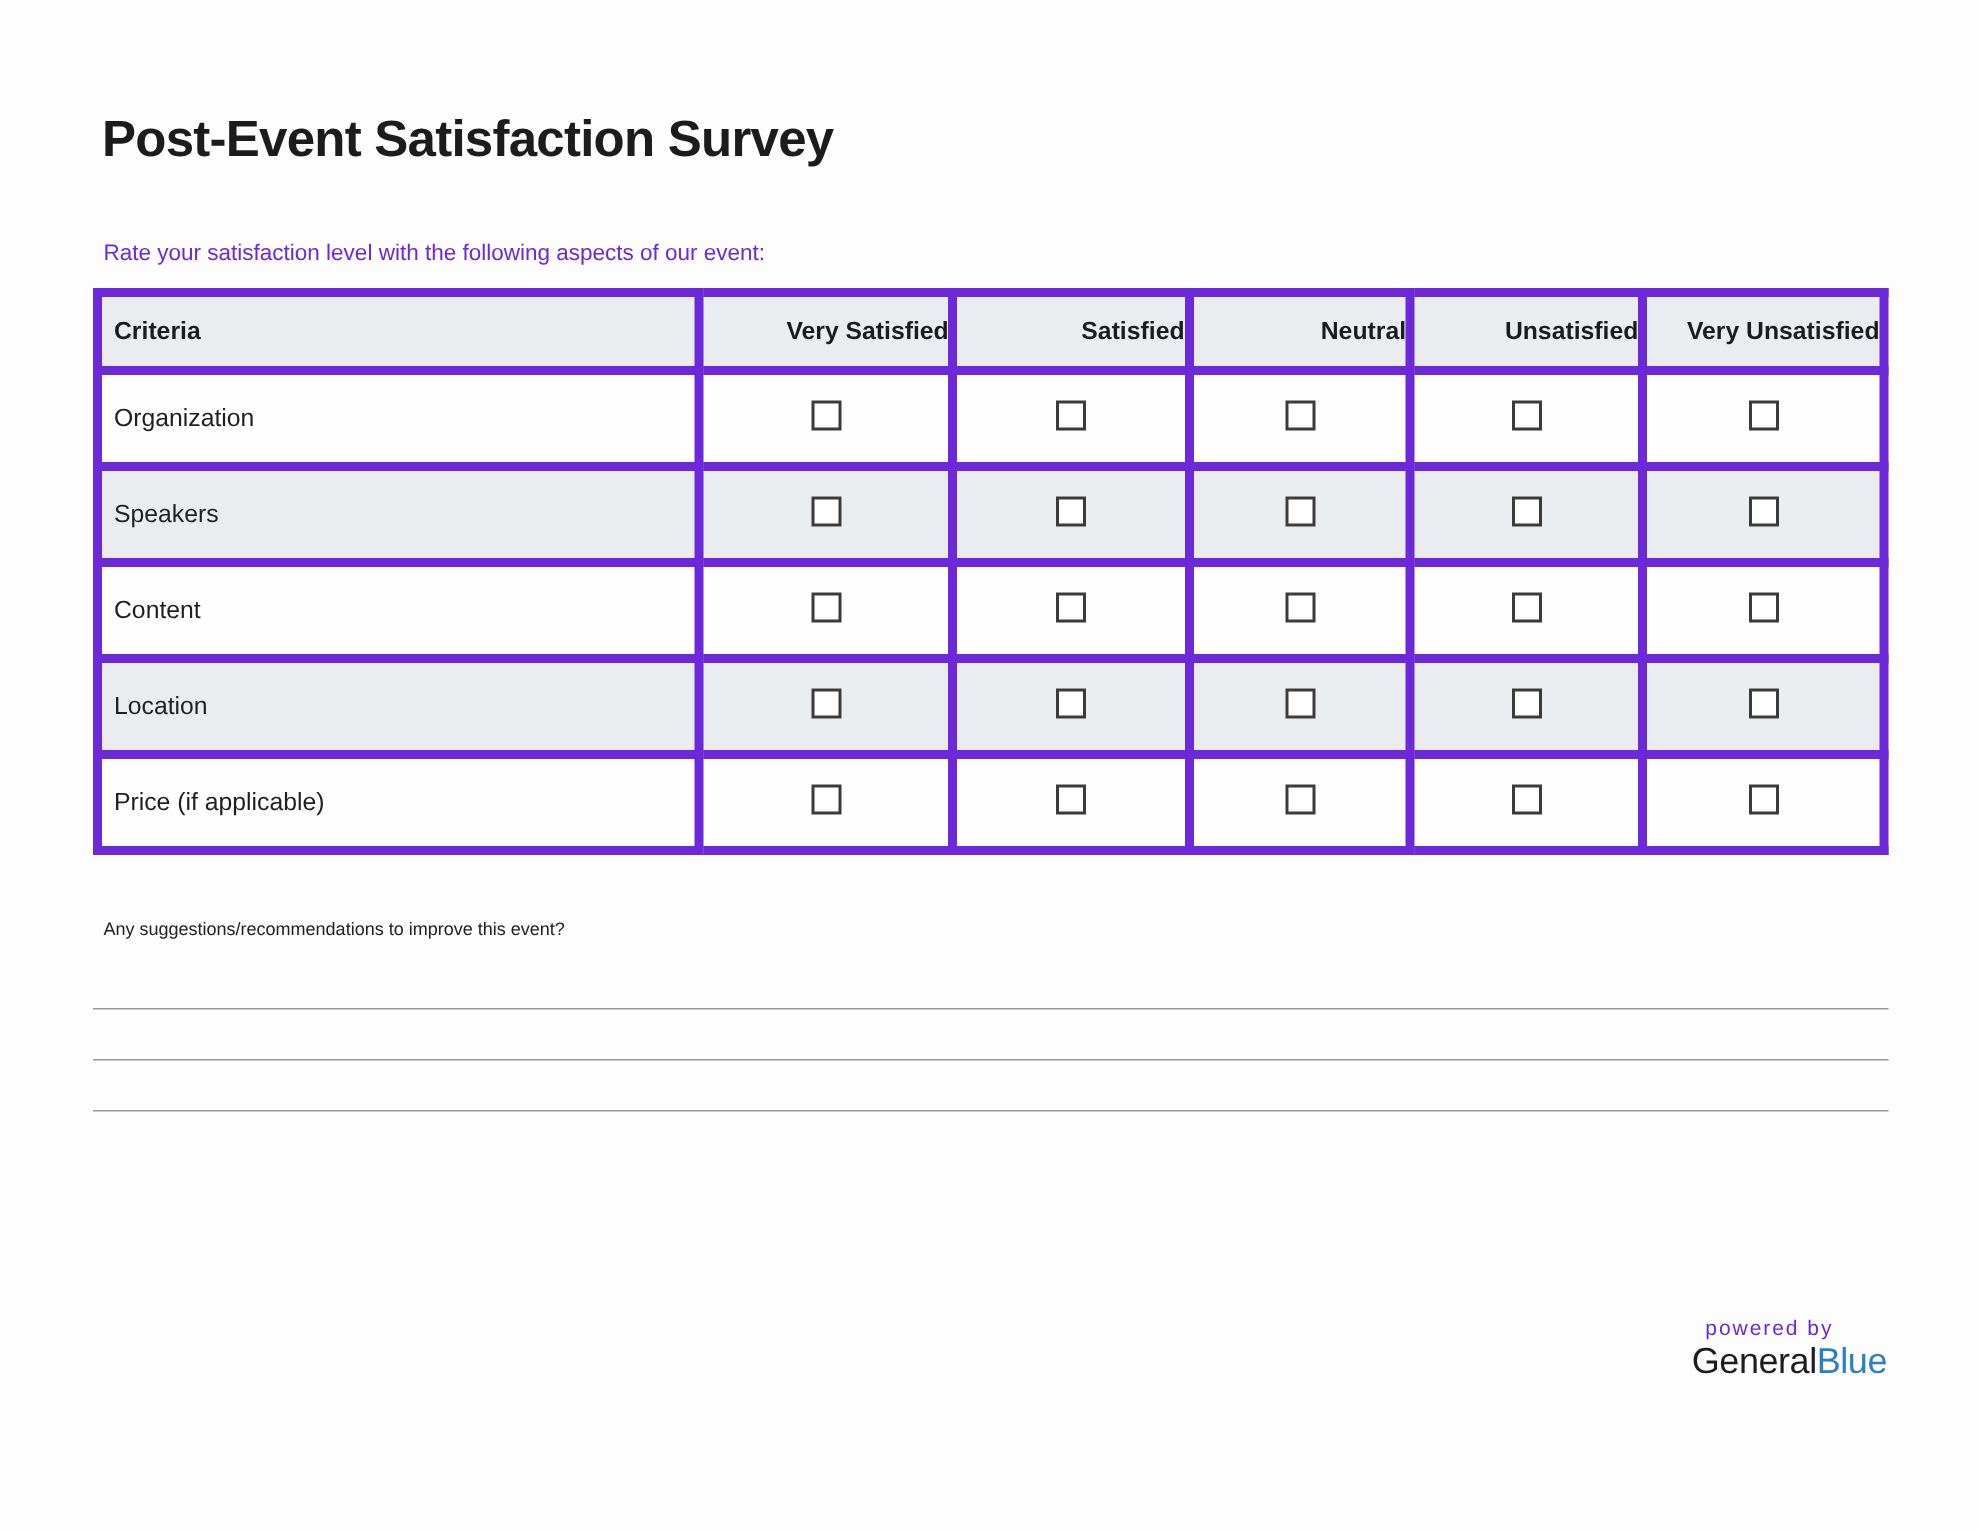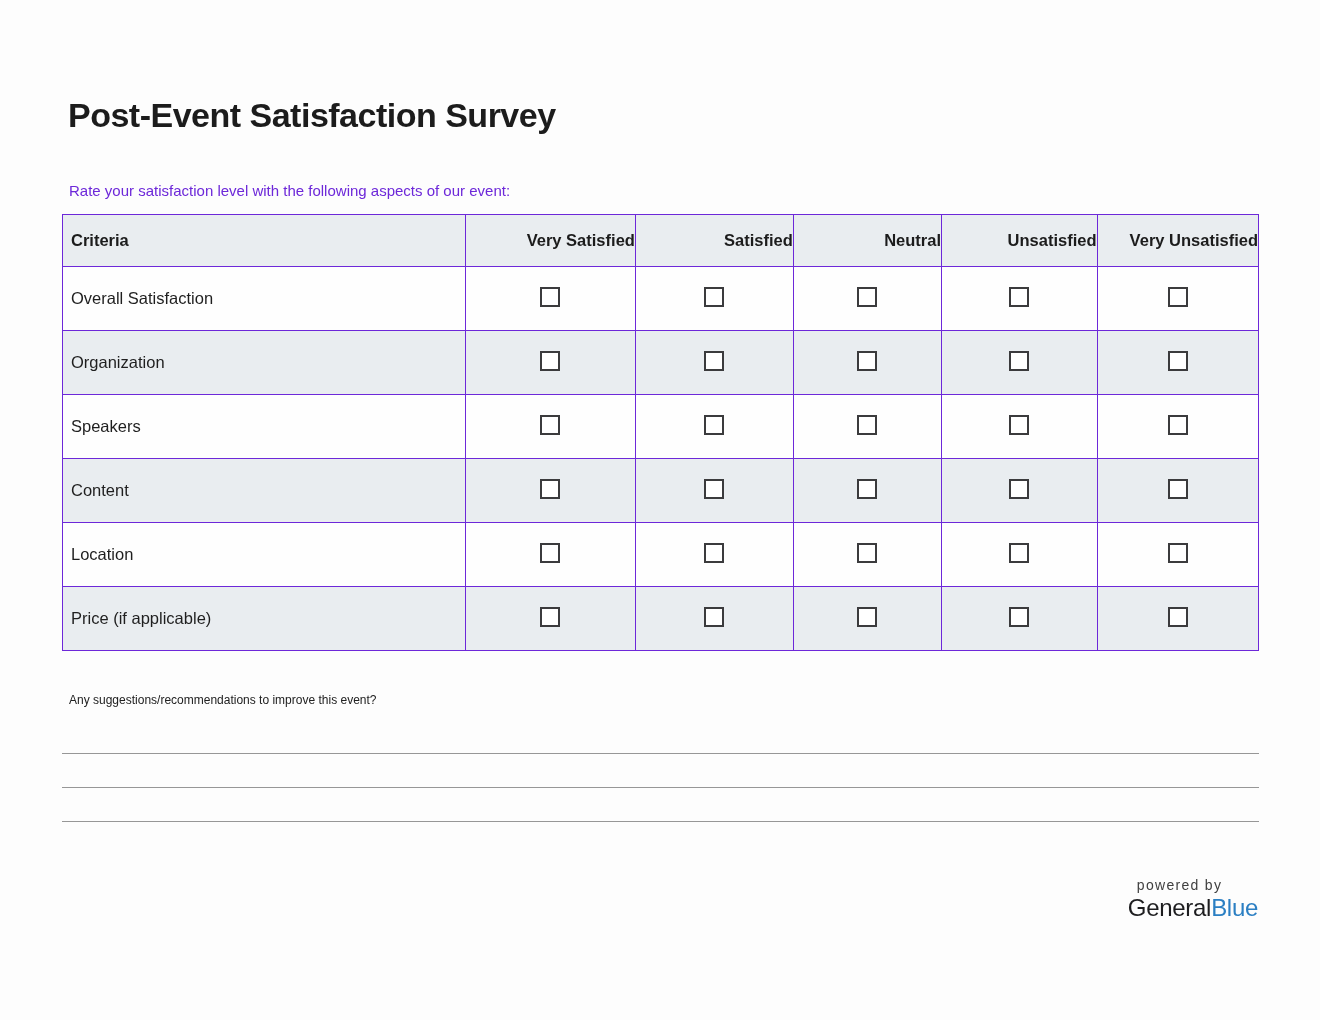--- a/index.html
+++ b/index.html
@@ -10,41 +10,40 @@
     font-family: "Liberation Sans", sans-serif;
     color: #1f1f1f;
     position: relative;
     overflow: hidden;
   }
   .content {
     position: absolute;
     left: 62px;
     top: 0;
     width: 1197px;
-    margin-top: 22px;
   }
   .doc-title {
     margin: 74px 0 0 6px;
     font-size: 34px;
     font-weight: 600;
     letter-spacing: -0.5px;
     color: #1c1c1c;
   }
   .instruction {
     margin: 47px 0 15px 7px;
     font-size: 15px;
     color: #6d28d9;
   }
   table.survey {
     width: 100%;
     border-collapse: collapse;
     table-layout: fixed;
   }
   table.survey th, table.survey td {
-    border: 1px solid #6d28d9;
+    border: 6px solid #6d28d9;
   }
   table.survey thead th {
     background: #e9edf0;
     height: 52px;
     font-size: 16.5px;
     font-weight: bold;
     color: #1c1c1c;
     text-align: right;
     vertical-align: middle;
   }
@@ -90,21 +89,21 @@
     position: absolute;
     top: 877px;
     right: 62px;
     text-align: left;
   }
   .powered-by {
     display: block;
     margin-left: 9px;
     font-size: 14px;
     letter-spacing: 1.3px;
-    color: #404040;
+    color: #6d28d9;
   }
   .brand-line {
     font-size: 24px;
     letter-spacing: -0.3px;
     margin-top: 1px;
   }
   .brand-general { color: #1d1d1f; }
   .brand-blue { color: #2b7fc3; }
 </style>
 </head>
@@ -129,28 +128,20 @@
       <tr>
         <th class="criteria-head">Criteria</th>
         <th>Very Satisfied</th>
         <th>Satisfied</th>
         <th>Neutral</th>
         <th>Unsatisfied</th>
         <th>Very Unsatisfied</th>
       </tr>
     </thead>
     <tbody id="survey-body">
-        <tr>
-      <td class="criteria">Overall Satisfaction</td>
-      <td><span class="checkbox"></span></td>
-      <td><span class="checkbox"></span></td>
-      <td><span class="checkbox"></span></td>
-      <td><span class="checkbox"></span></td>
-      <td><span class="checkbox"></span></td>
-    </tr>
         <tr>
       <td class="criteria">Organization</td>
       <td><span class="checkbox"></span></td>
       <td><span class="checkbox"></span></td>
       <td><span class="checkbox"></span></td>
       <td><span class="checkbox"></span></td>
       <td><span class="checkbox"></span></td>
     </tr>
         <tr>
       <td class="criteria">Speakers</td>

